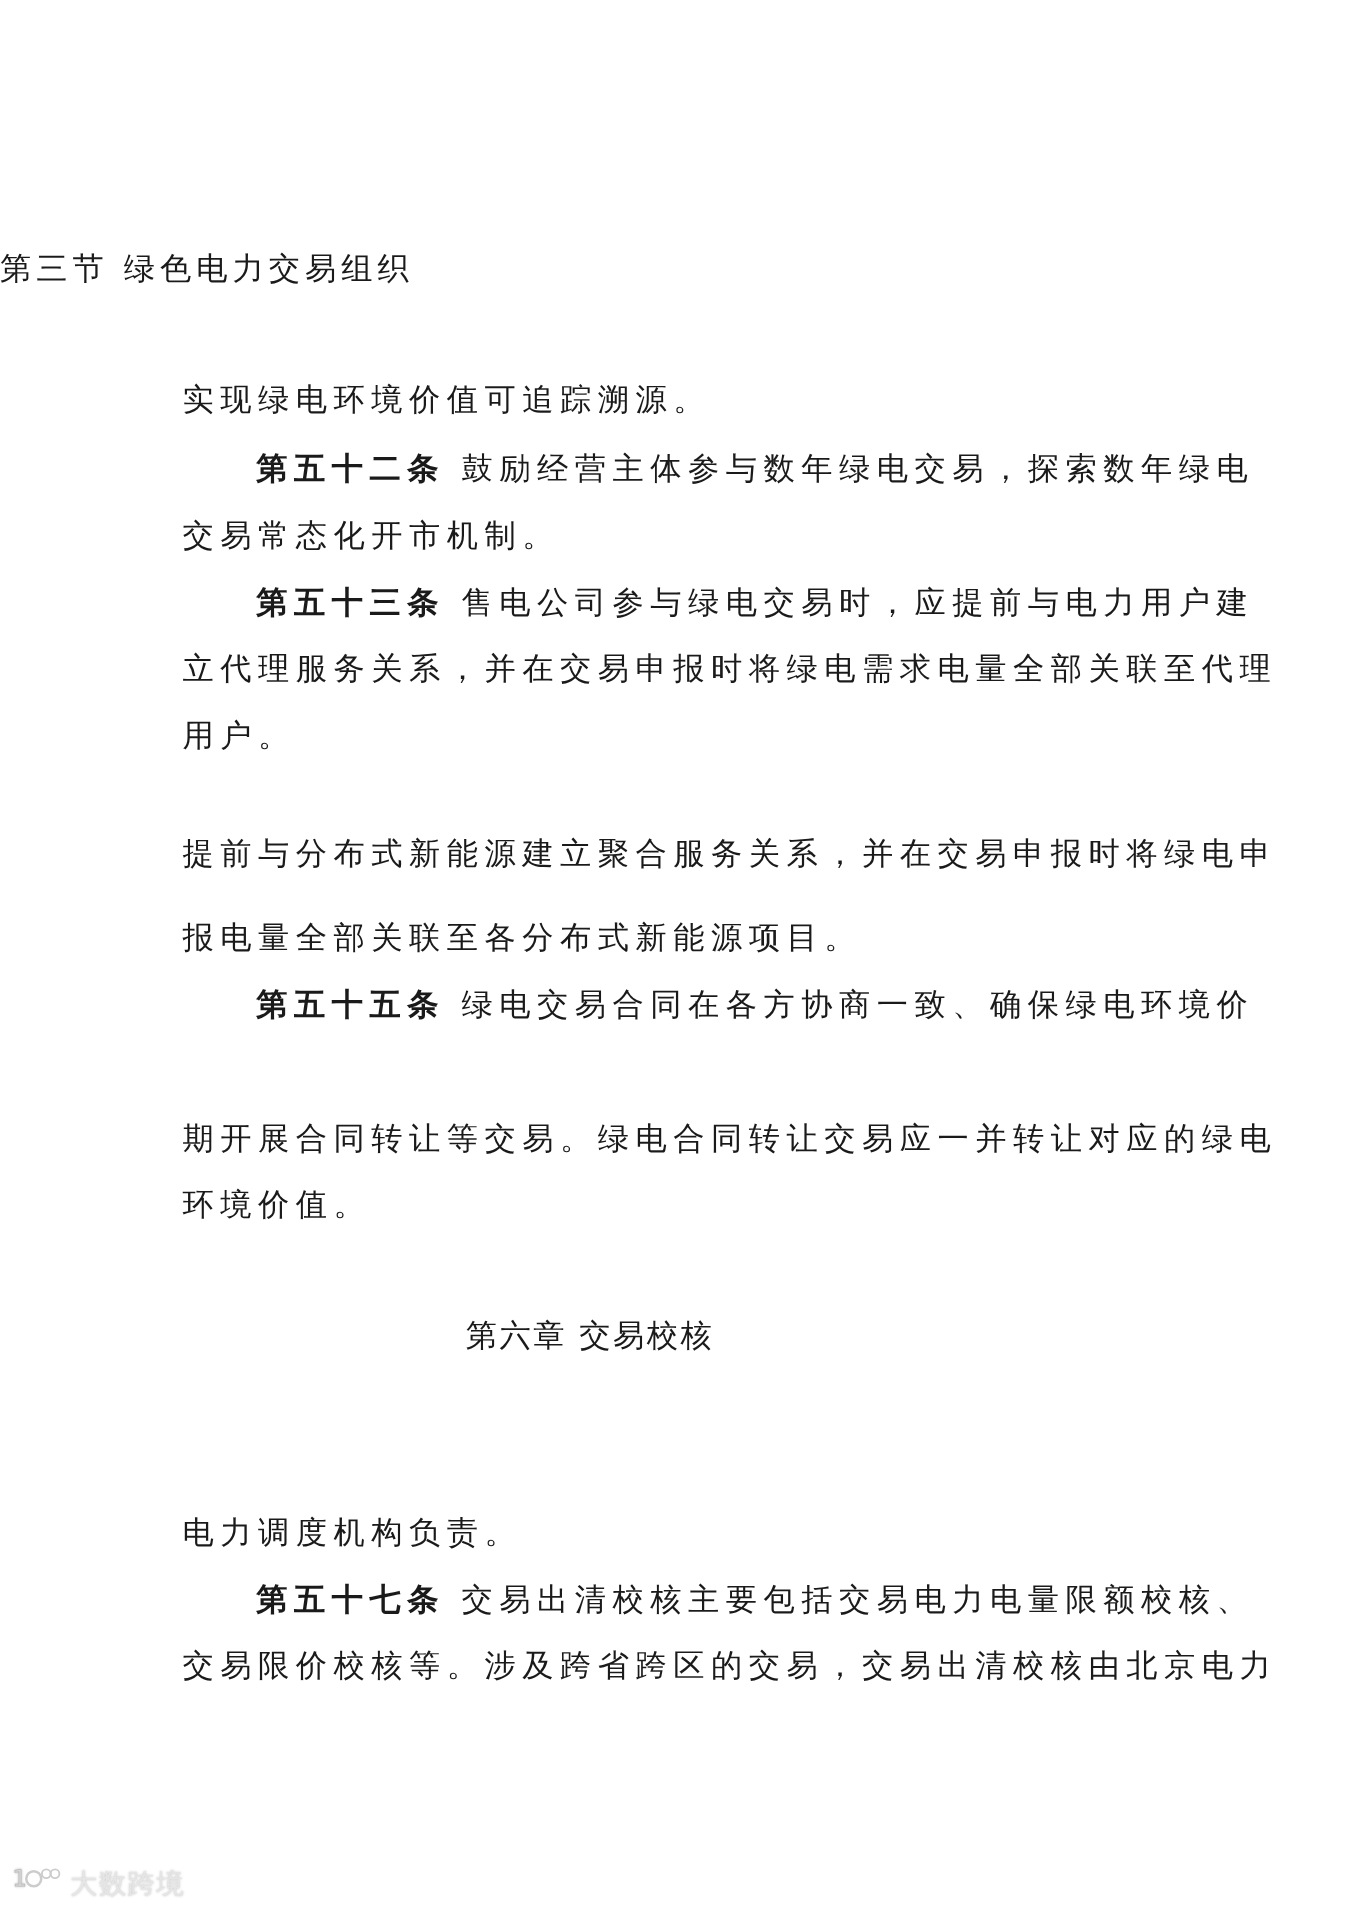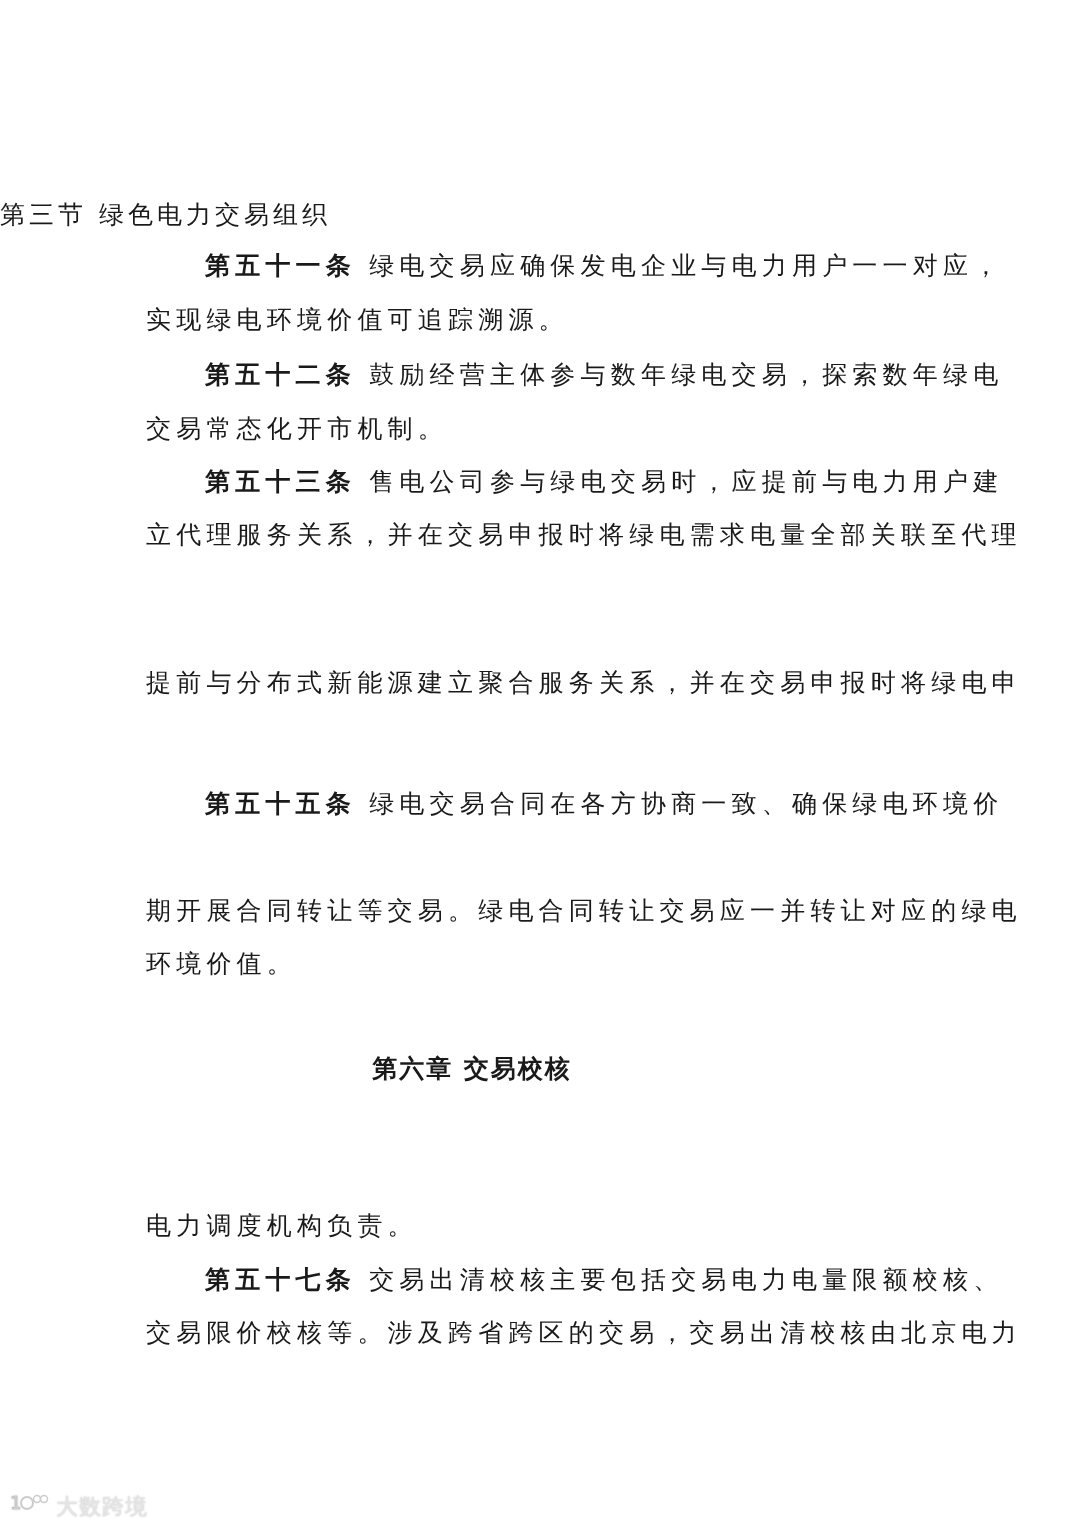--- a/index.html
+++ b/index.html
@@ -6,41 +6,42 @@
   body { width: 1080px; height: 1527px; position: relative; overflow: hidden;
          font-family: "DejaVu Serif", "Liberation Serif", serif; color: #1a1a1a; }
   .page { position: absolute; left: 0; top: 0; width: 1080px; height: 1527px; }
   .line { position: absolute; left: 146px; width: 790px; font-size: 25px; line-height: 30px;
           white-space: nowrap; letter-spacing: 5.2px; }
   .indent { left: 205px; }
   .art { font-weight: bold; }
   .sec-title { position: absolute; left: 0; width: 1080px; font-size: 25px;
                letter-spacing: 4px; }
   .ch-title { position: absolute; left: 0; width: 944px; text-align: center; font-size: 25px;
-              font-family: "DejaVu Sans", "Liberation Sans", sans-serif; font-weight: bold; letter-spacing: 2px; }
+              font-family: "DejaVu Sans", "Liberation Sans", sans-serif; font-weight: normal; letter-spacing: 2px; }
   .watermark { position: absolute; left: 10px; top: 1490px; font-size: 22px; color: #e6e6e6;
                font-family: "DejaVu Sans", sans-serif; text-shadow: 0 0 2px #bbb; letter-spacing: 1px; }
   .wm-icon { display: inline-block; margin-right: 6px; }
 </style>
 </head>
 <body>
 
 <div class="page">
   <div class="sec-title" style="top:198px">第三节  绿色电力交易组织</div>
 
-  <div class="line indent" style="top:251px"><span class="art">第五十一条</span> <span>绿电交易应确保发电企业与电力用户一一对应，</span></div>
   <div class="line" style="top:305px">实现绿电环境价值可追踪溯源。</div>
 
   <div class="line indent" style="top:360px"><span class="art">第五十二条</span> <span>鼓励经营主体参与数年绿电交易，探索数年绿电</span></div>
   <div class="line" style="top:414px">交易常态化开市机制。</div>
 
   <div class="line indent" style="top:467px"><span class="art">第五十三条</span> <span>售电公司参与绿电交易时，应提前与电力用户建</span></div>
   <div class="line" style="top:520px">立代理服务关系，并在交易申报时将绿电需求电量全部关联至代理</div>
+  <div class="line" style="top:574px">用户。</div>
 
   <div class="line" style="top:668px">提前与分布式新能源建立聚合服务关系，并在交易申报时将绿电申</div>
+  <div class="line" style="top:735px">报电量全部关联至各分布式新能源项目。</div>
 
   <div class="line indent" style="top:789px"><span class="art">第五十五条</span> <span>绿电交易合同在各方协商一致、确保绿电环境价</span></div>
   <div class="line" style="top:896px">期开展合同转让等交易。绿电合同转让交易应一并转让对应的绿电</div>
   <div class="line" style="top:949px">环境价值。</div>
 
   <div class="ch-title" style="top:1052px">第六章  交易校核</div>
 
   <div class="line" style="top:1211px">电力调度机构负责。</div>
 
   <div class="line" style="top:1318px">交易限价校核等。涉及跨省跨区的交易，交易出清校核由北京电力</div>

